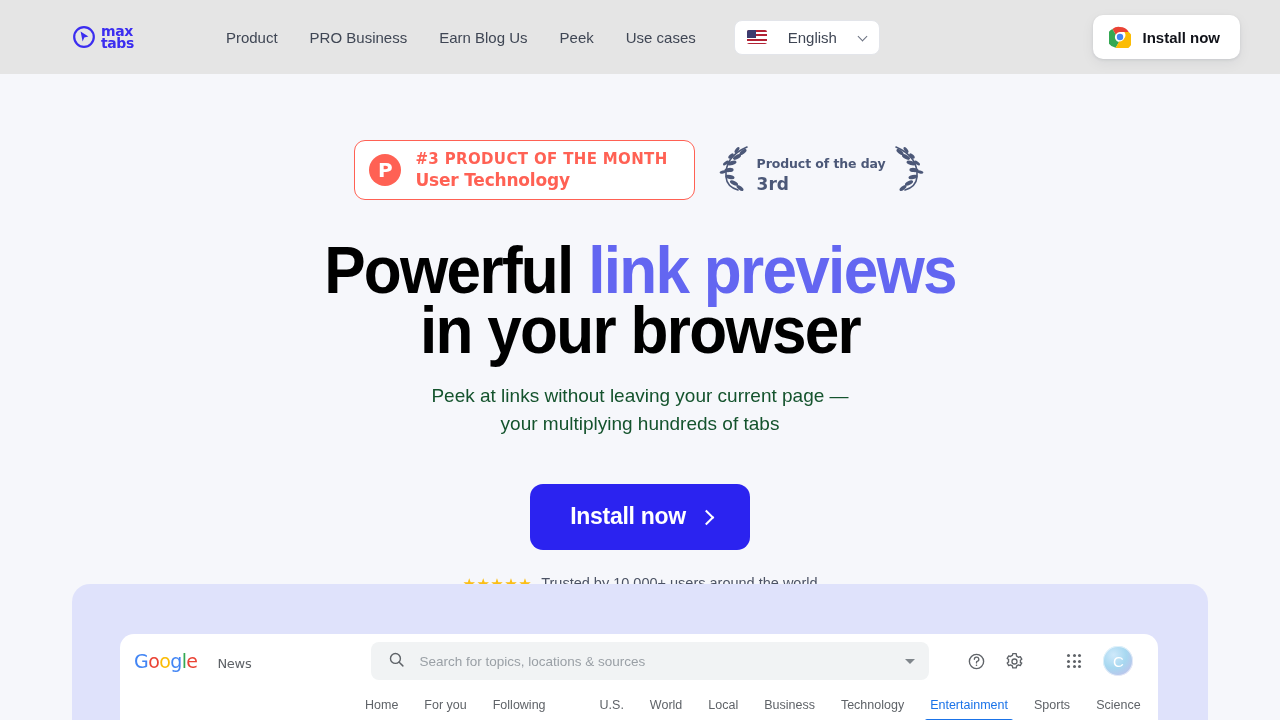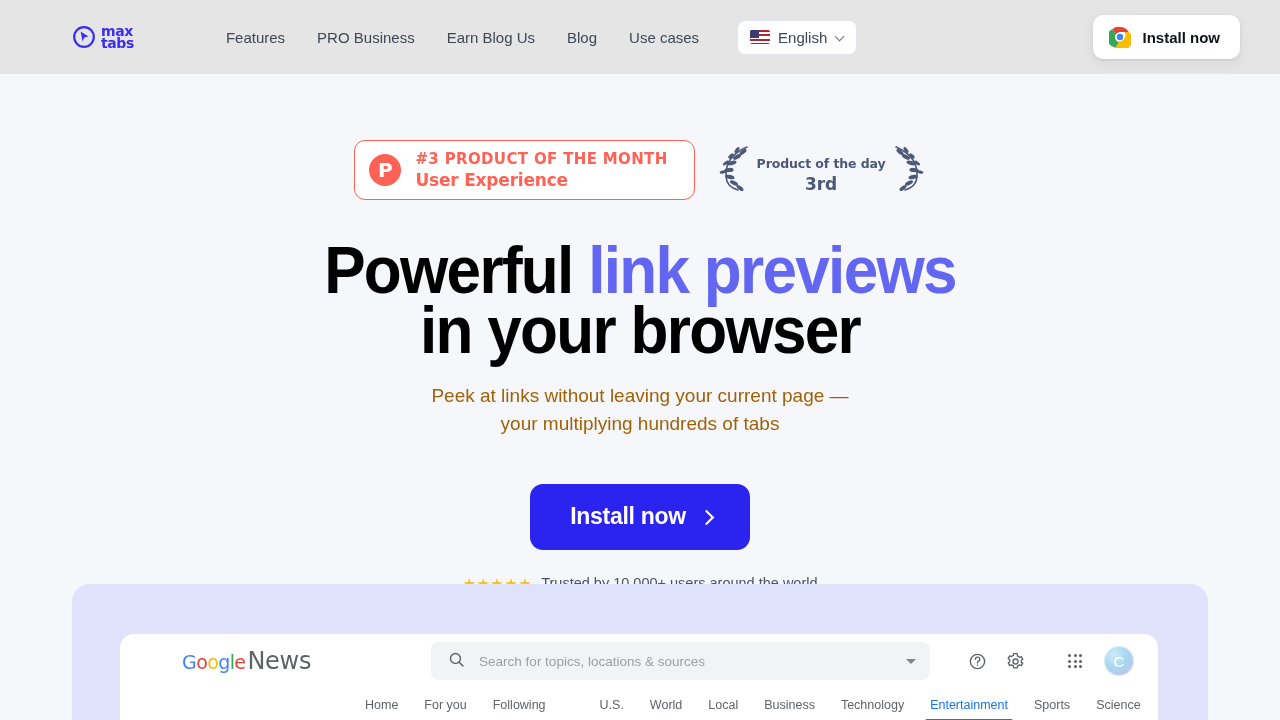--- a/index.html
+++ b/index.html
@@ -30,21 +30,21 @@
     font-family: "DejaVu Sans", sans-serif;
   }
   .nav { display: flex; align-items: center; margin-left: 76px; gap: 0; }
   .nav-link {
     font-size: 15px; color: #3f4654; text-decoration: none;
     padding: 8px 16px; white-space: nowrap; cursor: pointer;
   }
 
   .lang-select {
     margin-left: 22px;
-    display: flex; align-items: center; gap: 8px;
+    display: flex; align-items: center; gap: 21px;
     border: 1px solid #e3e5ea; border-radius: 8px;
     padding: 8px 11px 8px 12px; background: #fff;
     font-size: 15px; color: #3f4654; cursor: pointer;
   }
   .flag {
     width: 20px; height: 14px; border-radius: 2px; overflow: hidden;
     flex: none; position: relative;
     background: linear-gradient(to bottom,
       #b22234 0 15.4%, #fff 15.4% 30.8%, #b22234 30.8% 46.2%, #fff 46.2% 61.6%,
       #b22234 61.6% 77%, #fff 77% 92.3%, #b22234 92.3% 100%);
@@ -94,42 +94,42 @@
   .ph-kicker {
     font-size: 15px; font-weight: bold; letter-spacing: .35px;
     font-family: "DejaVu Sans", sans-serif;
   }
   .ph-title {
     font-size: 17px; font-weight: bold; margin-top: 2px; letter-spacing: -.2px;
     font-family: "DejaVu Sans", sans-serif;
   }
 
   .laurel { display: flex; align-items: center; gap: 2px; color: #4c5878; }
-  .laurel-txt { text-align: center; padding: 0 2px; margin-top: 8px; }
+  .laurel-txt { text-align: left; padding: 0 2px; margin-top: 8px; }
   .laurel-line1 {
     font-size: 12.5px; font-weight: bold; letter-spacing: -.1px;
     font-family: "DejaVu Sans", sans-serif;
   }
   .laurel-line2 {
     font-size: 17px; font-weight: bold; margin-top: 2px;
     font-family: "DejaVu Sans", sans-serif;
   }
 
   .headline {
     margin-top: 40px;
     font-size: 66px; font-weight: bold; line-height: 60px;
     color: #000; letter-spacing: -1.8px;
     font-family: "Liberation Sans Narrow", "Liberation Sans", sans-serif;
     transform: scaleX(.94); transform-origin: center;
   }
   .hl-accent { color: #6366f1; }
 
   .subhead {
     margin-top: 22px;
-    font-size: 19px; line-height: 28px; color: #a16207; font-weight: 400;
+    font-size: 19px; line-height: 28px; color: #14532d; font-weight: 400;
   }
 
   .cta-wrap { margin-top: 46px; }
   .cta {
     display: inline-flex; align-items: center; gap: 14px;
     background: #2b23f0; color: #fff;
     font-size: 23px; font-weight: bold; letter-spacing: -.3px;
     padding: 19px 38px 20px 40px; border: none; border-radius: 13px;
     cursor: pointer;
   }
@@ -158,29 +158,29 @@
   .news-card {
     position: absolute; left: 48px; top: 50px;
     width: 1038px; height: 160px;
     background: #fff;
     border-radius: 14px 14px 0 0;
     overflow: hidden;
   }
   .news-top {
     height: 54px; display: flex; align-items: center; padding: 0 24px 0 14px;
   }
-  .gnews { display: flex; align-items: baseline; gap: 2px; padding-left: 0; margin-left: 48px; }
+  .gnews { display: flex; align-items: baseline; gap: 20px; padding-left: 0; }
   .gword { font-size: 19px; letter-spacing: -.6px; font-family: "DejaVu Sans", sans-serif; }
   .gword span:nth-child(1){color:#4285f4}
   .gword span:nth-child(2){color:#ea4335}
   .gword span:nth-child(3){color:#fbbc05}
   .gword span:nth-child(4){color:#4285f4}
   .gword span:nth-child(5){color:#34a853}
   .gword span:nth-child(6){color:#ea4335}
-  .nword { font-size: 24px; color: #5f6368; letter-spacing: -.3px; font-family: "DejaVu Sans", sans-serif; }
+  .nword { font-size: 13px; color: #5f6368; letter-spacing: -.3px; font-family: "DejaVu Sans", sans-serif; }
 
   .search-box {
     margin-left: 120px;
     width: 558px; height: 38px;
     background: #f1f3f4; border-radius: 8px;
     display: flex; align-items: center; gap: 14px;
     padding: 0 14px 0 17px; cursor: text;
   }
   .search-input {
     flex: 1; border: none; background: none; outline: none;
@@ -226,24 +226,24 @@
         <path d="M8.6 6.4 L16.4 11.6 L12.3 12.6 L10.6 16.6 Z" fill="#3b2df0"></path>
       </svg>
     </span>
     <span class="logo-text">
       <span>max</span>
       <span>tabs</span>
     </span>
   </div>
 
   <nav class="nav">
-    <a class="nav-link" href="#">Features</a>
+    <a class="nav-link" href="#">Product</a>
     <a class="nav-link" href="#">PRO Business</a>
     <a class="nav-link" href="#">Earn Blog Us</a>
-    <a class="nav-link" href="#">Blog</a>
+    <a class="nav-link" href="#">Peek</a>
     <a class="nav-link" href="#">Use cases</a>
   </nav>
 
   <div class="lang-select">
     <span class="flag"></span>
     <span>English</span>
     <span class="chev-d"></span>
   </div>
 
   <div class="install-pill">
@@ -262,21 +262,21 @@
 </div>
 
 <div class="hero">
 
   <div class="badges">
 
     <div class="ph-badge">
       <span class="ph-logo">P</span>
       <span class="ph-txt">
         <span class="ph-kicker">#3 PRODUCT OF THE MONTH</span>
-        <div class="ph-title">User Experience</div>
+        <div class="ph-title">User Technology</div>
       </span>
     </div>
 
     <div class="laurel">
       <span>
         <svg width="36" height="50" viewBox="0 0 36 50">
           <g fill="none" stroke="#4c5878" stroke-width="1.6" stroke-linecap="round">
             <path d="M30 4 C16 10 8 20 9 34 C9.6 41 14 45 21 47"></path>
           </g>
           <g fill="#4c5878">

